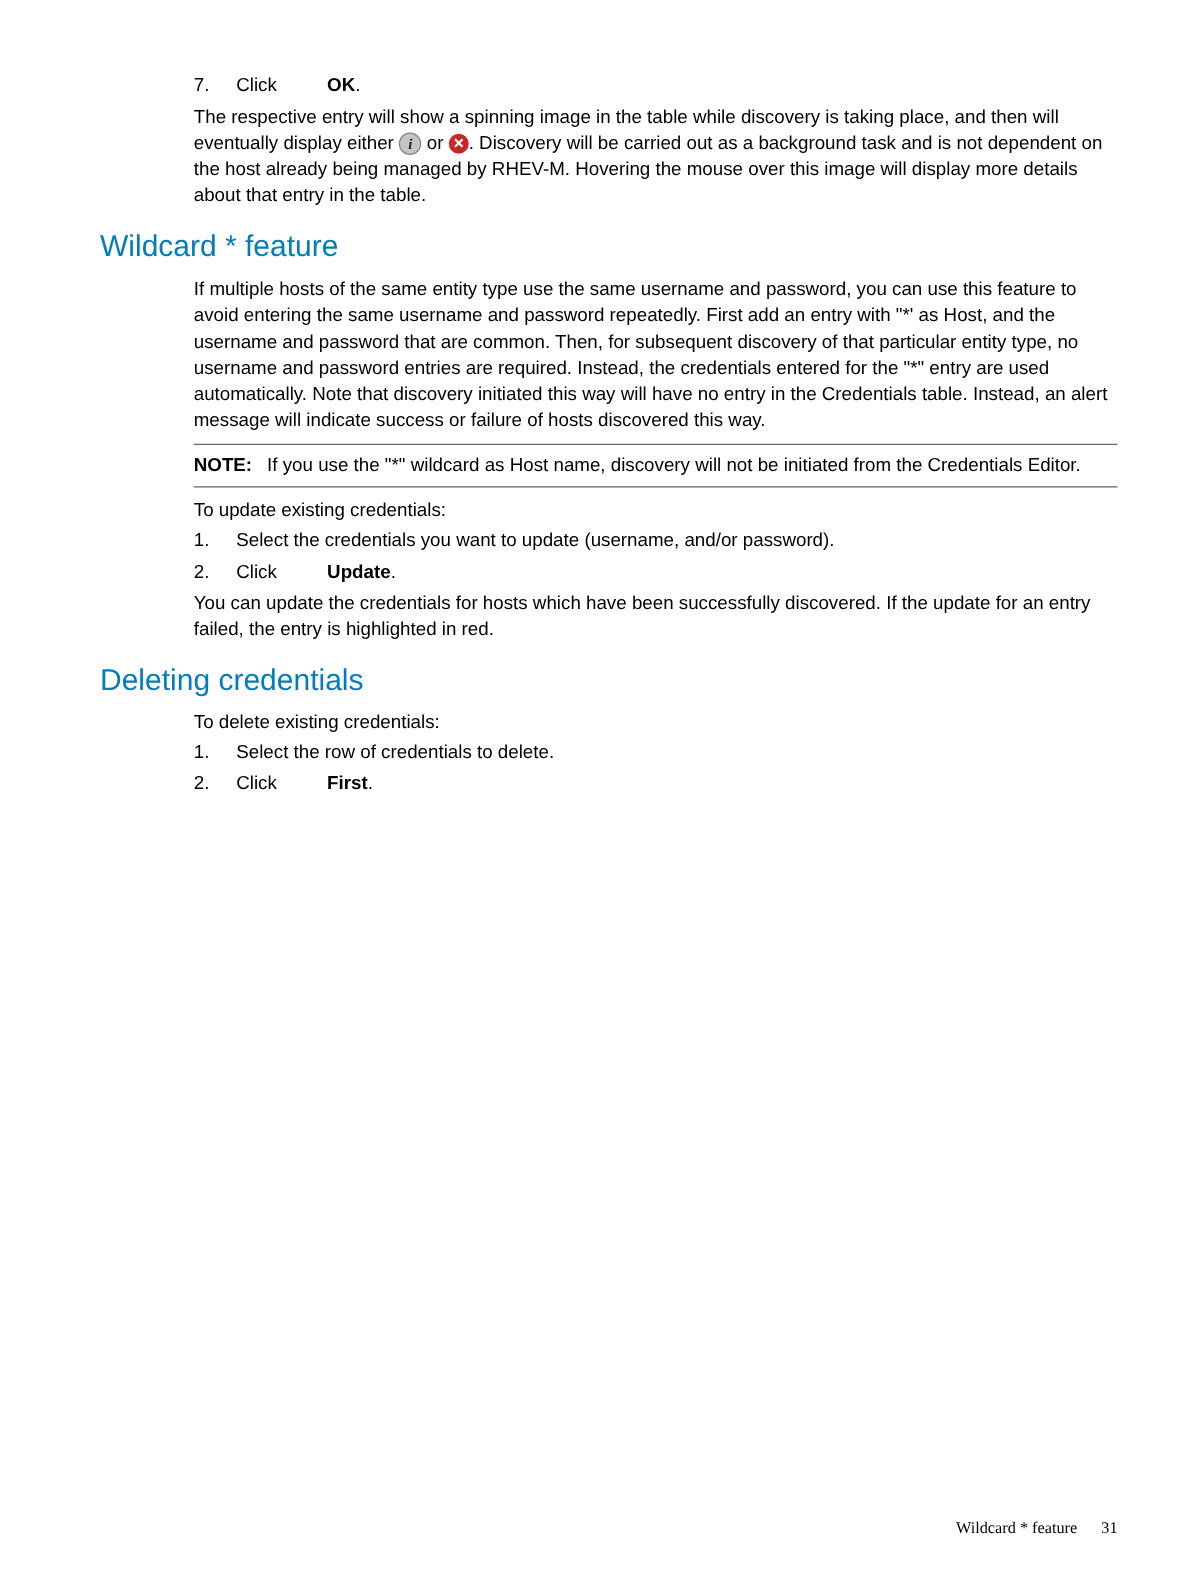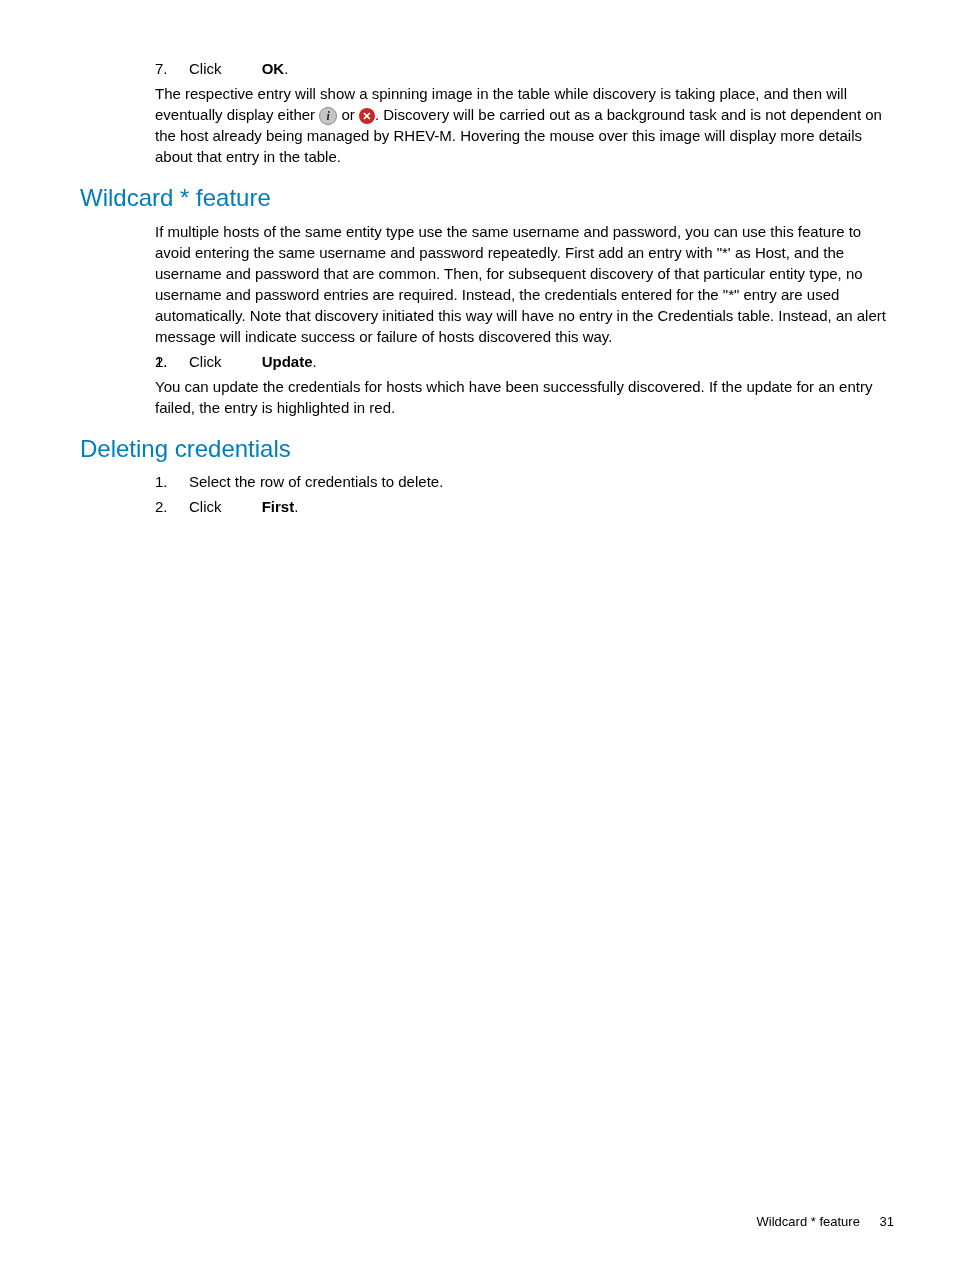--- a/index.html
+++ b/index.html
@@ -60,20 +60,21 @@
     }
     .note-label {
       font-weight: bold;
       margin-right: 12px;
     }
     .footer {
       position: absolute;
       bottom: 40px;
       right: 60px;
       font-size: 13px;
+      font-family: Liberation Serif, serif;
     }
     .footer-page {
       margin-left: 16px;
     }
     .info-icon {
       display: inline-block;
       width: 16px;
       height: 16px;
       border-radius: 50%;
       background: #c5c5c5;
@@ -116,37 +117,43 @@
       </ol>
       <p>
         <span>The respective entry will show a spinning image in the table while discovery is taking place, and</span>
         <span>then will eventually display either </span><span class="info-icon">i</span><span> or </span><span class="error-icon">✕</span><span>. Discovery will be carried out as a background task and is not dependent on the host already being managed by RHEV-M. Hovering the mouse over this image will display more details about that entry in the table.</span>
       </p>
     </div>
 
     <h2 class="heading">Wildcard * feature</h2>
     <div class="indent">
       <p>If multiple hosts of the same entity type use the same username and password, you can use this feature to avoid entering the same username and password repeatedly. First add an entry with "*' as Host, and the username and password that are common. Then, for subsequent discovery of that particular entity type, no username and password entries are required. Instead, the credentials entered for the "*" entry are used automatically. Note that discovery initiated this way will have no entry in the Credentials table. Instead, an alert message will indicate success or failure of hosts discovered this way.</p>
+      <div class="note-box">
+        <span class="note-label">NOTE:</span><span>If you use the "*" wildcard as Host name, discovery will not be initiated from the Credentials Editor.</span>
+      </div>
     </div>
 
     <div class="indent">
+      <p>To update existing credentials:</p>
       <ol>
         <li>
           <span class="num">1.</span>
+          <span>Select the credentials you want to update (username, and/or password).</span>
         </li>
         <li>
           <span class="num">2.</span>
           <span>Click </span><span class="bold">Update</span><span>.</span>
         </li>
       </ol>
       <p>You can update the credentials for hosts which have been successfully discovered. If the update for an entry failed, the entry is highlighted in red.</p>
     </div>
 
     <h2 class="heading">Deleting credentials</h2>
     <div class="indent">
+      <p>To delete existing credentials:</p>
       <ol>
         <li>
           <span class="num">1.</span>
           <span>Select the row of credentials to delete.</span>
         </li>
         <li>
           <span class="num">2.</span>
           <span>Click </span><span class="bold">First</span><span>.</span>
         </li>
       </ol>

